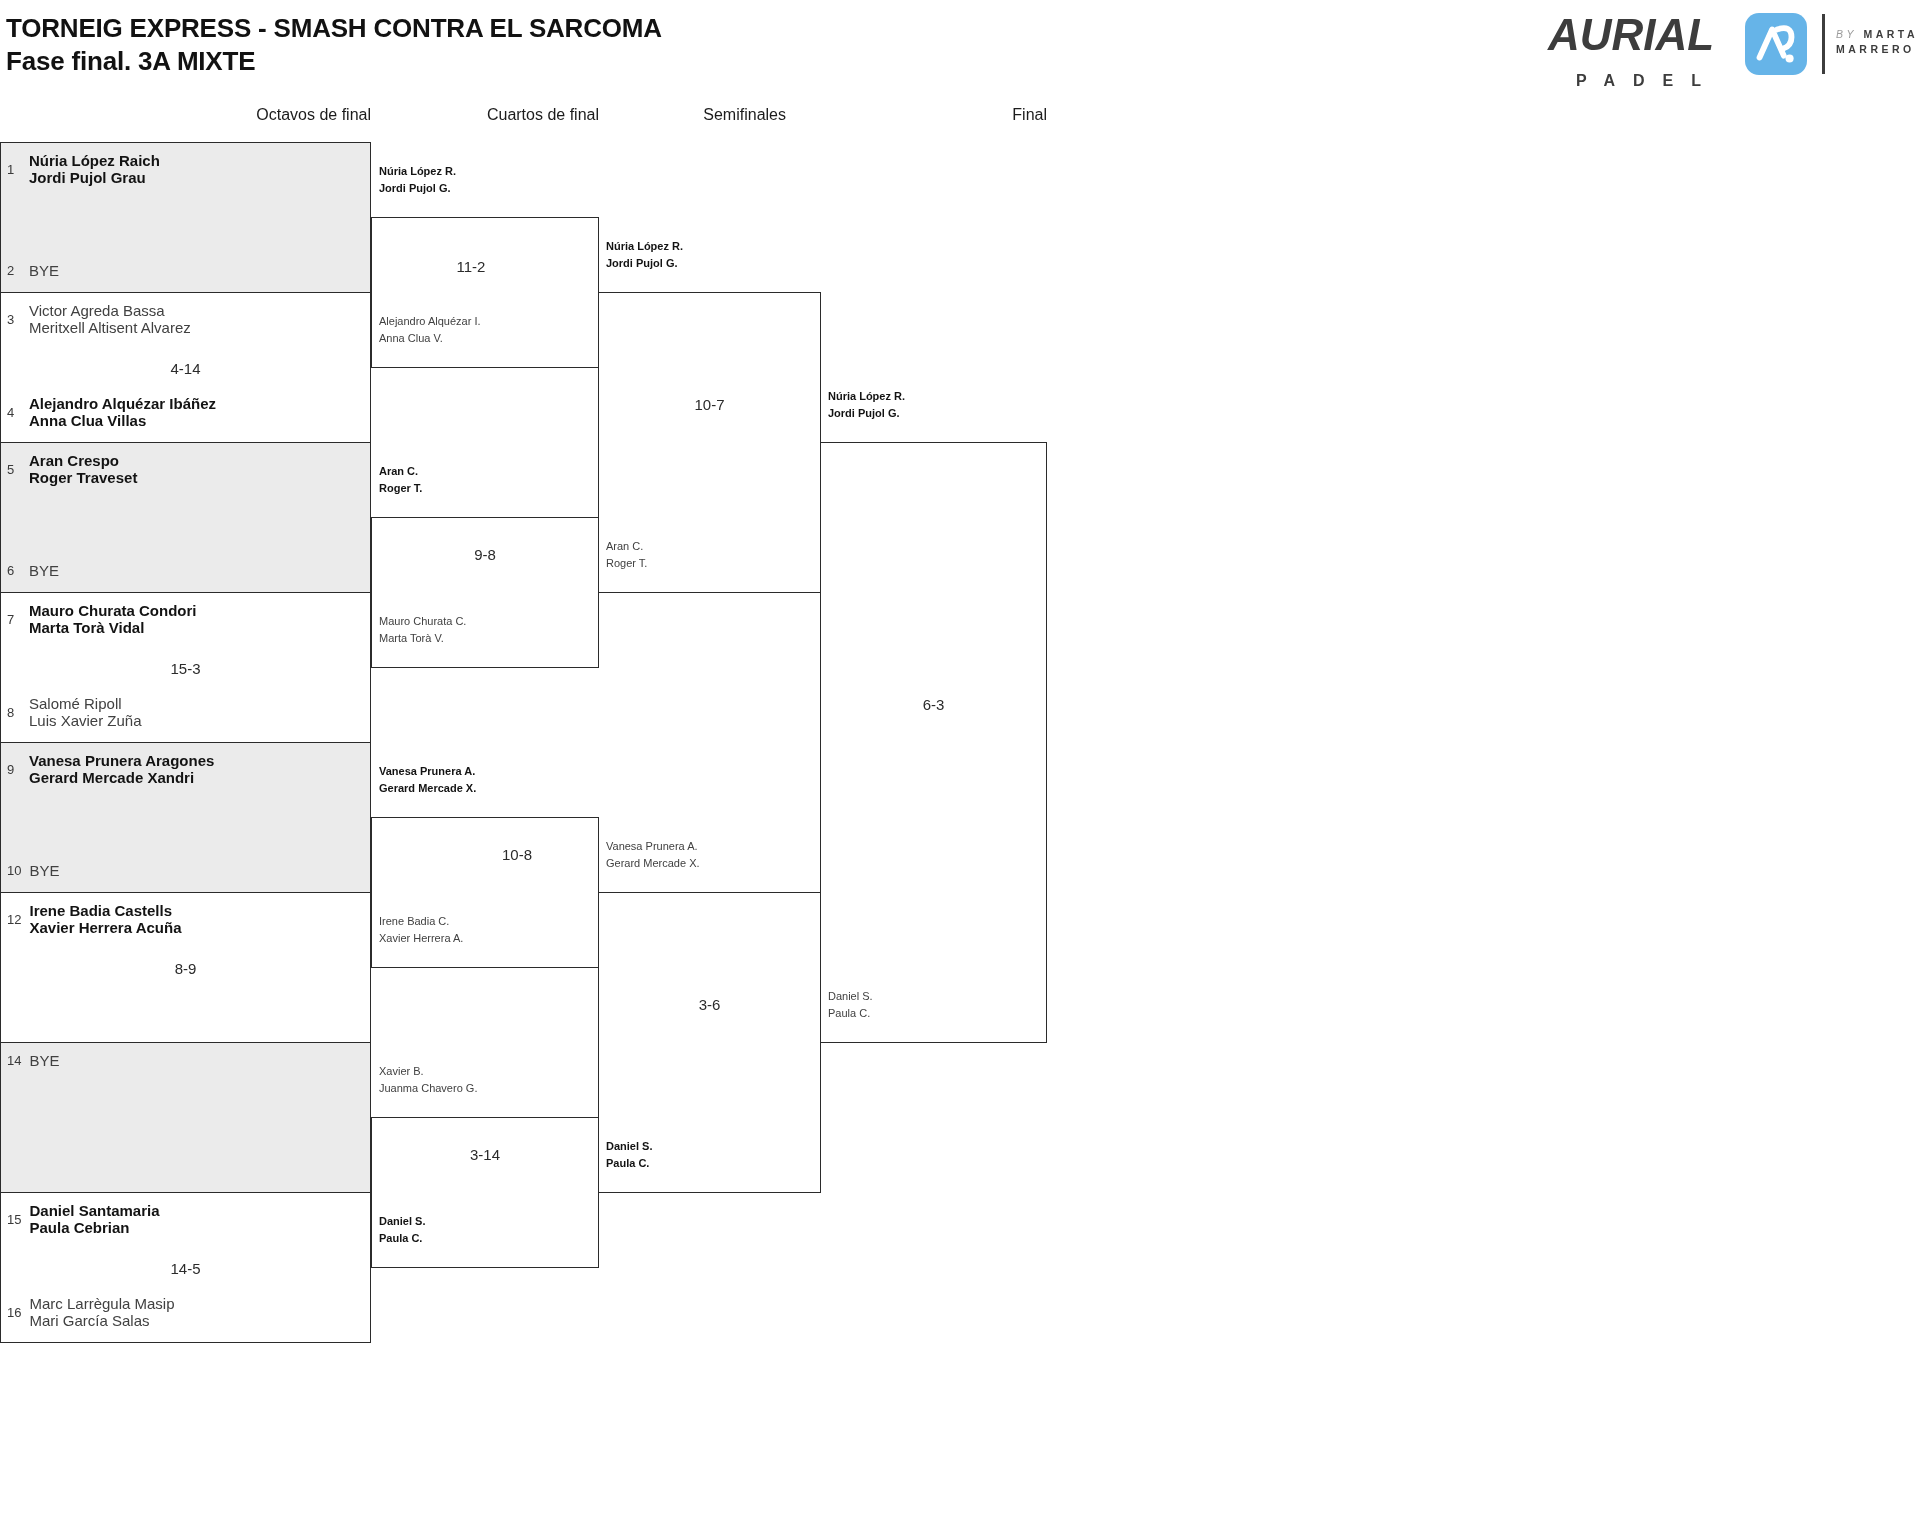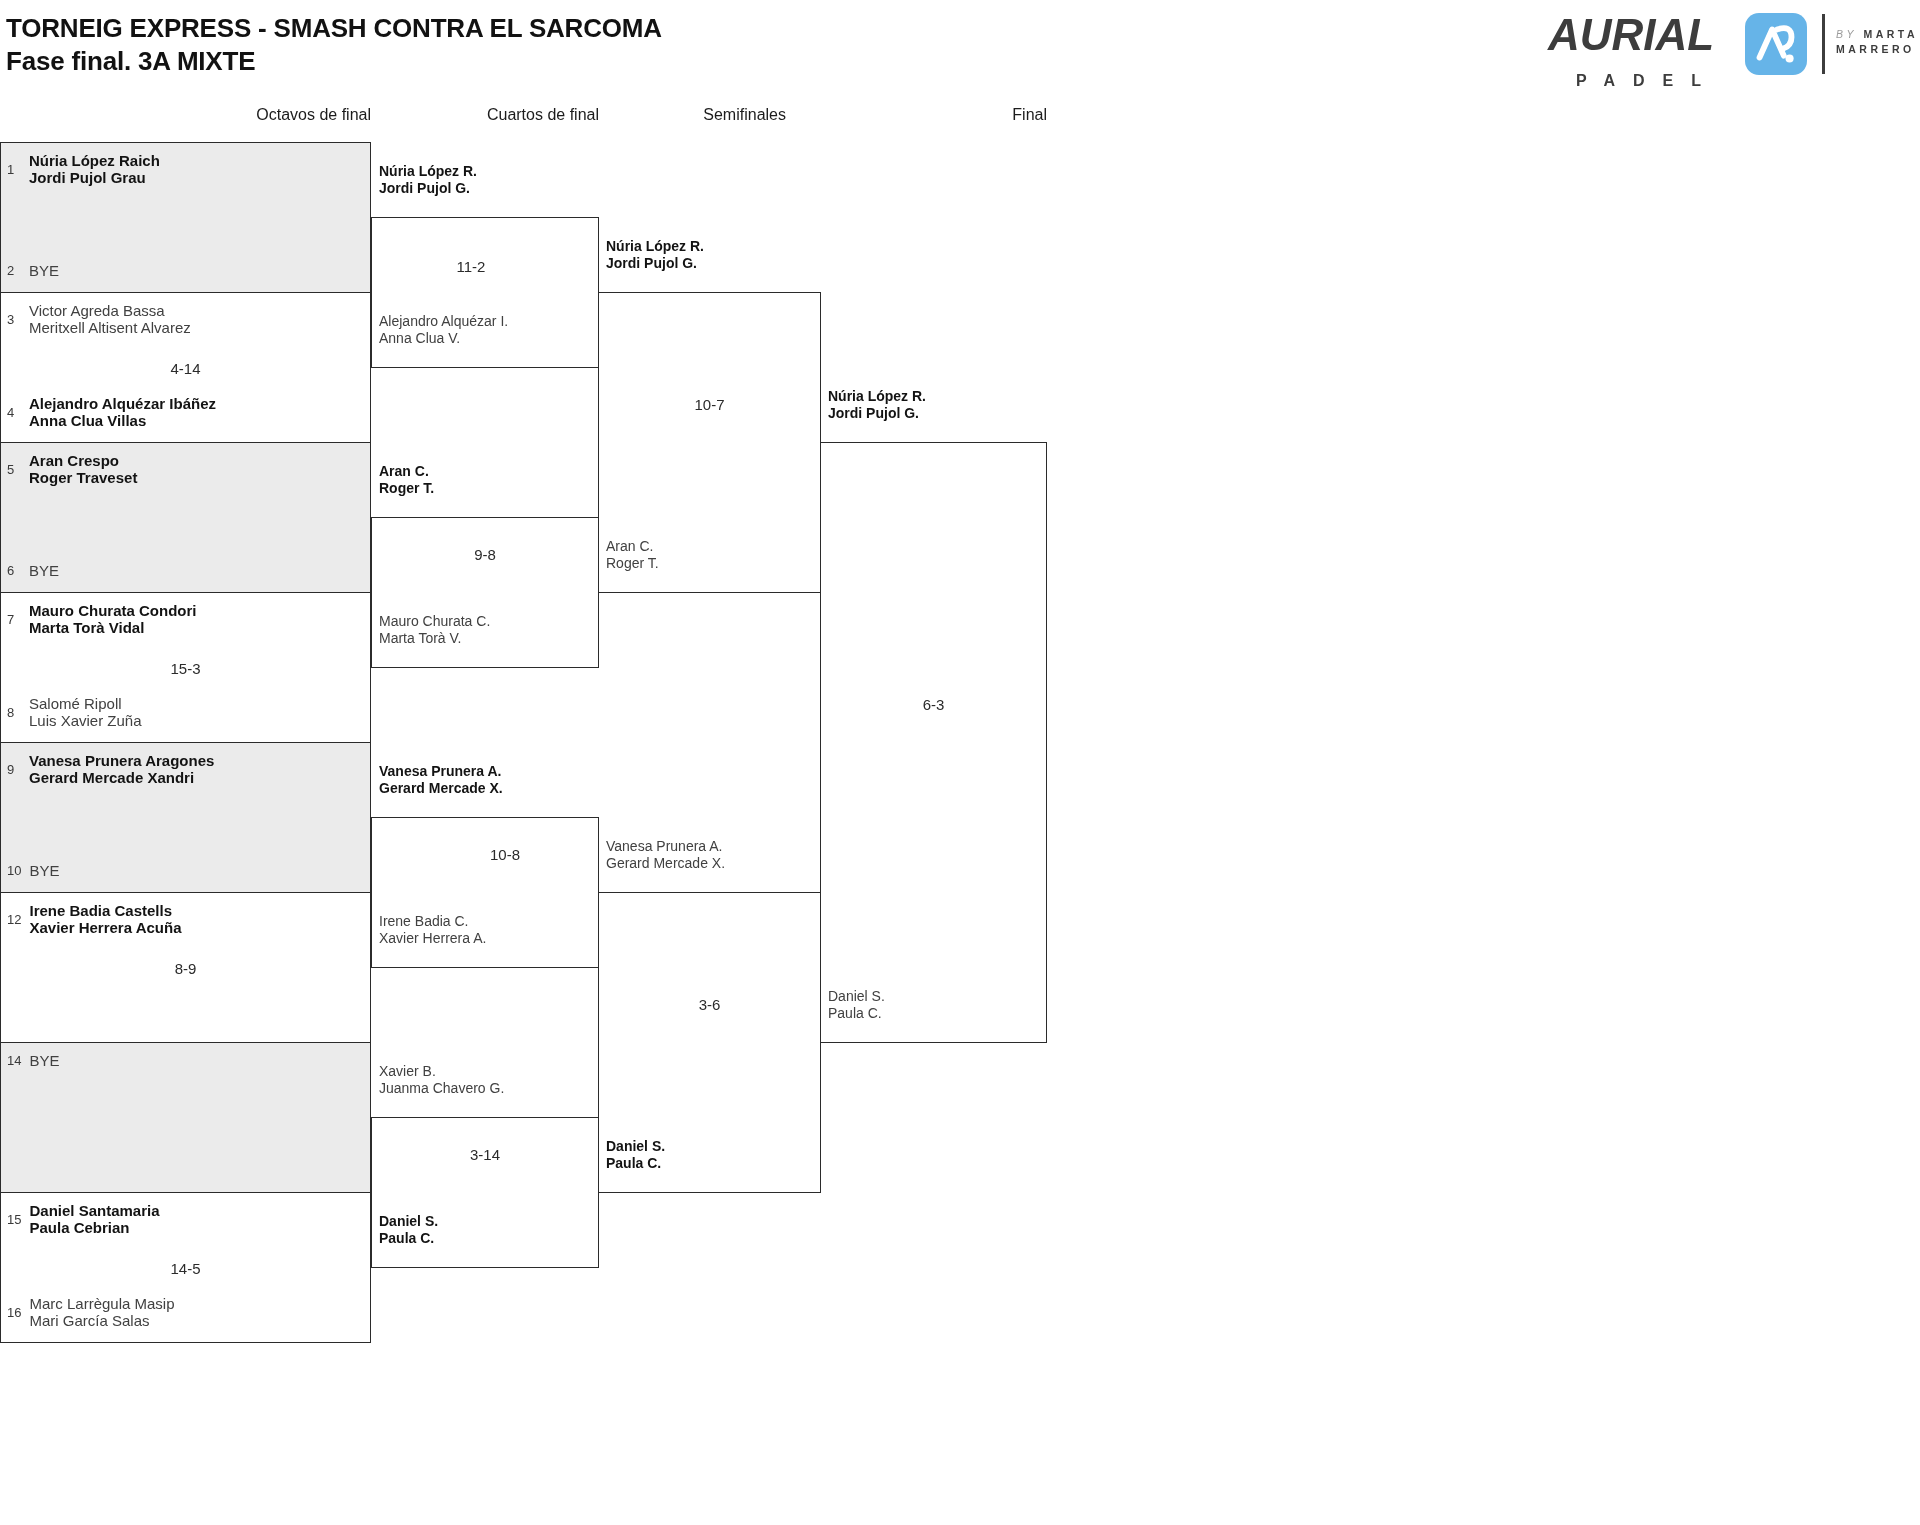--- a/index.html
+++ b/index.html
@@ -35,21 +35,21 @@
   .seed{font-size:13px;color:#3a3a3a;min-width:14px;flex:0 0 auto;}
   .names{font-size:15px;line-height:17px;color:#414141;}
   .names.bold,.entrant.bold{font-weight:bold;color:#131313;}
   .box-score{position:absolute;left:0;right:0;top:50%;transform:translateY(-50%);
        text-align:center;font-size:15px;color:#2b2b2b;}
 
   
   .rect{position:absolute;border:1px solid #2b2b2b;box-sizing:border-box;background:transparent;}
 
   
-  .entrant{position:absolute;width:218px;font-size:14px;line-height:17px;color:#414141;}
+  .entrant{position:absolute;width:218px;font-size:11px;line-height:17px;color:#414141;}
 
   
   .rscore{position:absolute;text-align:center;font-size:15px;color:#2b2b2b;height:18px;}
 </style>
 </head>
 <body>
 
 <div class="page">
 
   <div class="title">
@@ -238,21 +238,21 @@
   <div class="rscore" style="left:371px;top:546px;width:228px">9-8</div>
 
   <div class="entrant bold" style="left:379px;top:763px">
     <div>Vanesa Prunera A.</div>
       <div>Gerard Mercade X.</div>
   </div>
   <div class="entrant" style="left:379px;top:913px">
     <div>Irene Badia C.</div>
       <div>Xavier Herrera A.</div>
   </div>
-  <div class="rscore" style="left:371px;top:846px;width:268px">10-8</div>
+  <div class="rscore" style="left:383px;top:846px;width:268px">10-8</div>
 
   <div class="entrant" style="left:379px;top:1063px">
     <div>Xavier B.</div>
       <div>Juanma Chavero G.</div>
   </div>
   <div class="entrant bold" style="left:379px;top:1213px">
     <div>Daniel S.</div>
       <div>Paula C.</div>
   </div>
   <div class="rscore" style="left:371px;top:1146px;width:228px">3-14</div>

